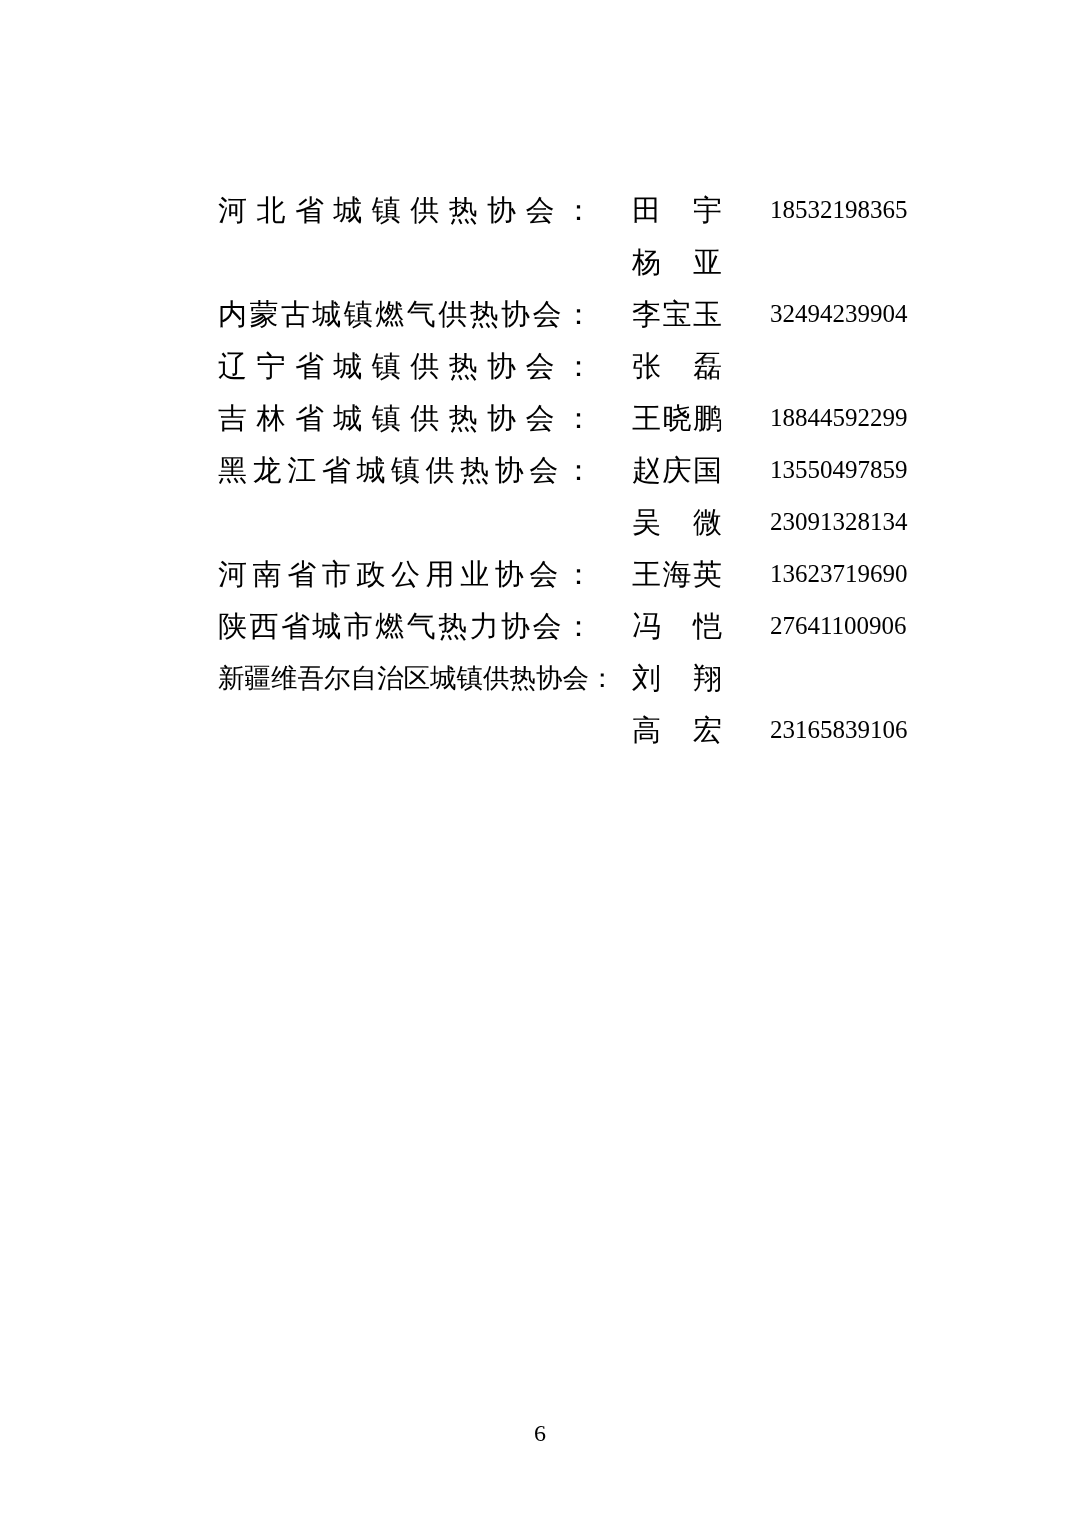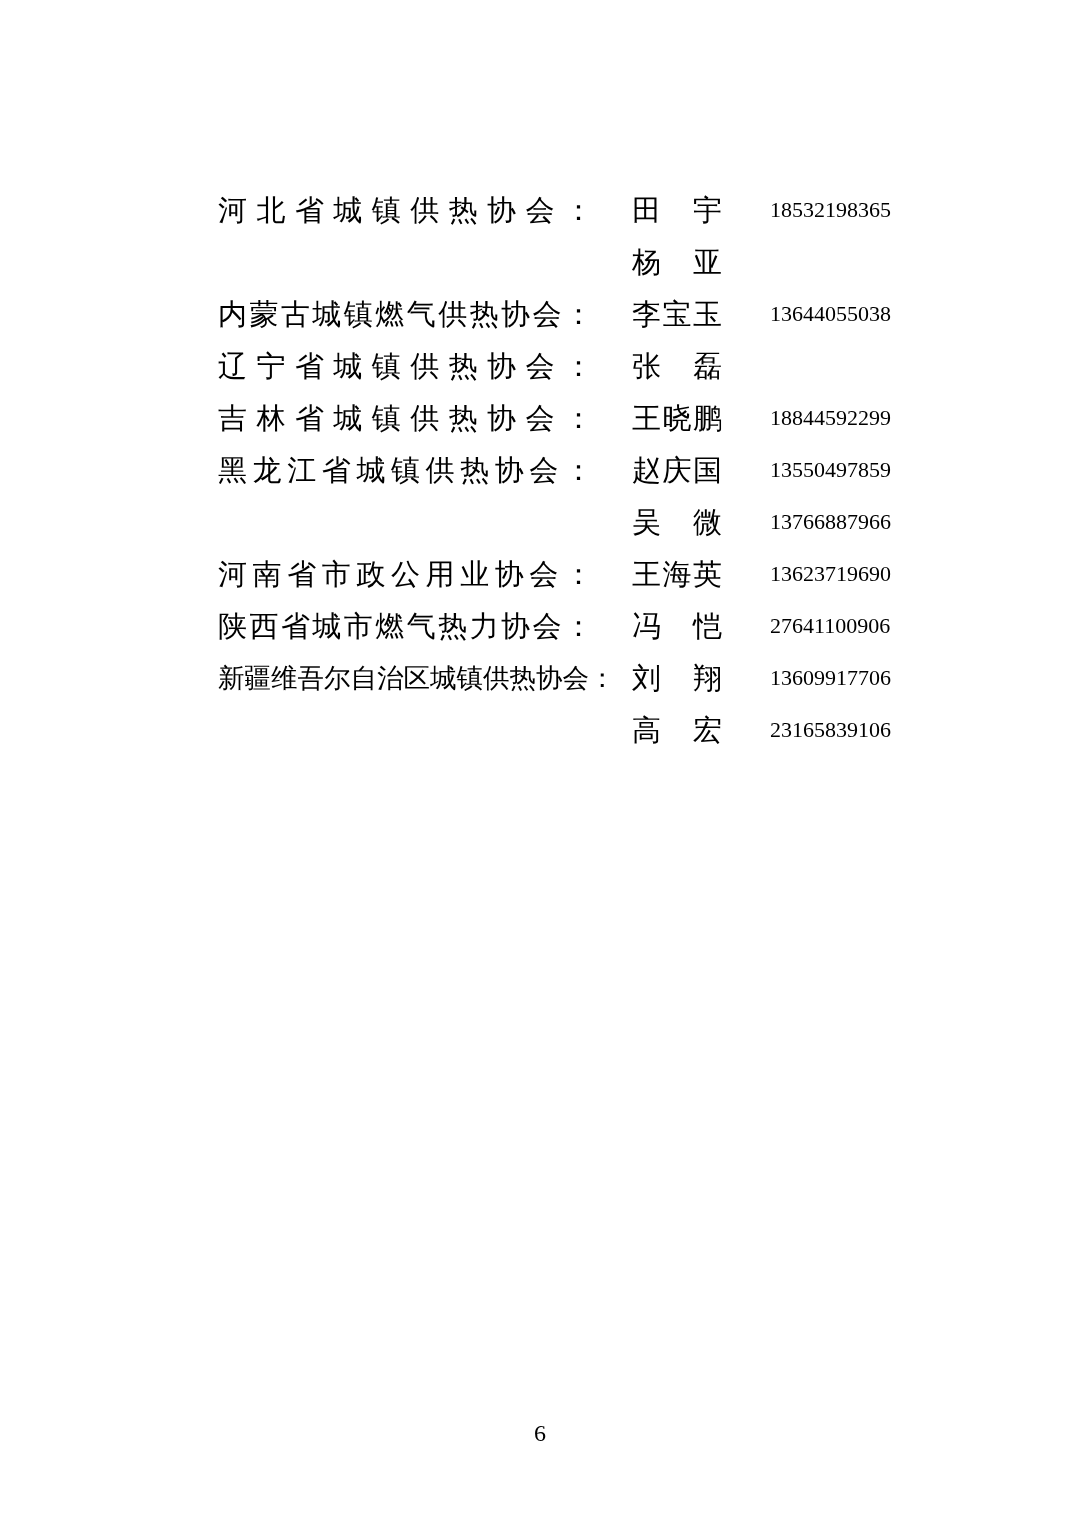--- a/index.html
+++ b/index.html
@@ -41,21 +41,21 @@
   .name {
     width: 90px;
     margin-left: 39px;
     font-size: 29px;
     line-height: 52px;
     white-space: nowrap;
   }
   .phone {
     width: 170px;
     margin-left: 48px;
-    font-size: 22px;
+    font-size: 25px;
     line-height: 52px;
     white-space: nowrap;
     text-align: left;
   }
   
   .dist {
     display: flex;
     justify-content: space-between;
   }
   .dist span {
@@ -123,21 +123,21 @@
           <span>热</span>
           <span>协</span>
           <span>会</span>
           <span>：</span>
         </div>
       <div class="name dist">
           <span>李</span>
           <span>宝</span>
           <span>玉</span>
         </div>
-      <div class="phone">13644055038</div>
+      <div class="phone">32494239904</div>
     </div>
 
     <div class="row">
       <div class="org dist">
           <span>辽</span>
           <span>宁</span>
           <span>省</span>
           <span>城</span>
           <span>镇</span>
           <span>供</span>
@@ -194,21 +194,21 @@
         </div>
       <div class="phone">13550497859</div>
     </div>
 
     <div class="row">
       <div class="org dist"></div>
       <div class="name dist">
           <span>吴</span>
           <span>微</span>
         </div>
-      <div class="phone">13766887966</div>
+      <div class="phone">23091328134</div>
     </div>
 
     <div class="row">
       <div class="org dist">
           <span>河</span>
           <span>南</span>
           <span>省</span>
           <span>市</span>
           <span>政</span>
           <span>公</span>
@@ -263,21 +263,20 @@
           <span>供</span>
           <span>热</span>
           <span>协</span>
           <span>会</span>
           <span>：</span>
         </div>
       <div class="name dist">
           <span>刘</span>
           <span>翔</span>
         </div>
-      <div class="phone">13609917706</div>
     </div>
 
     <div class="row">
       <div class="org dist"></div>
       <div class="name dist">
           <span>高</span>
           <span>宏</span>
         </div>
       <div class="phone">23165839106</div>
     </div>

